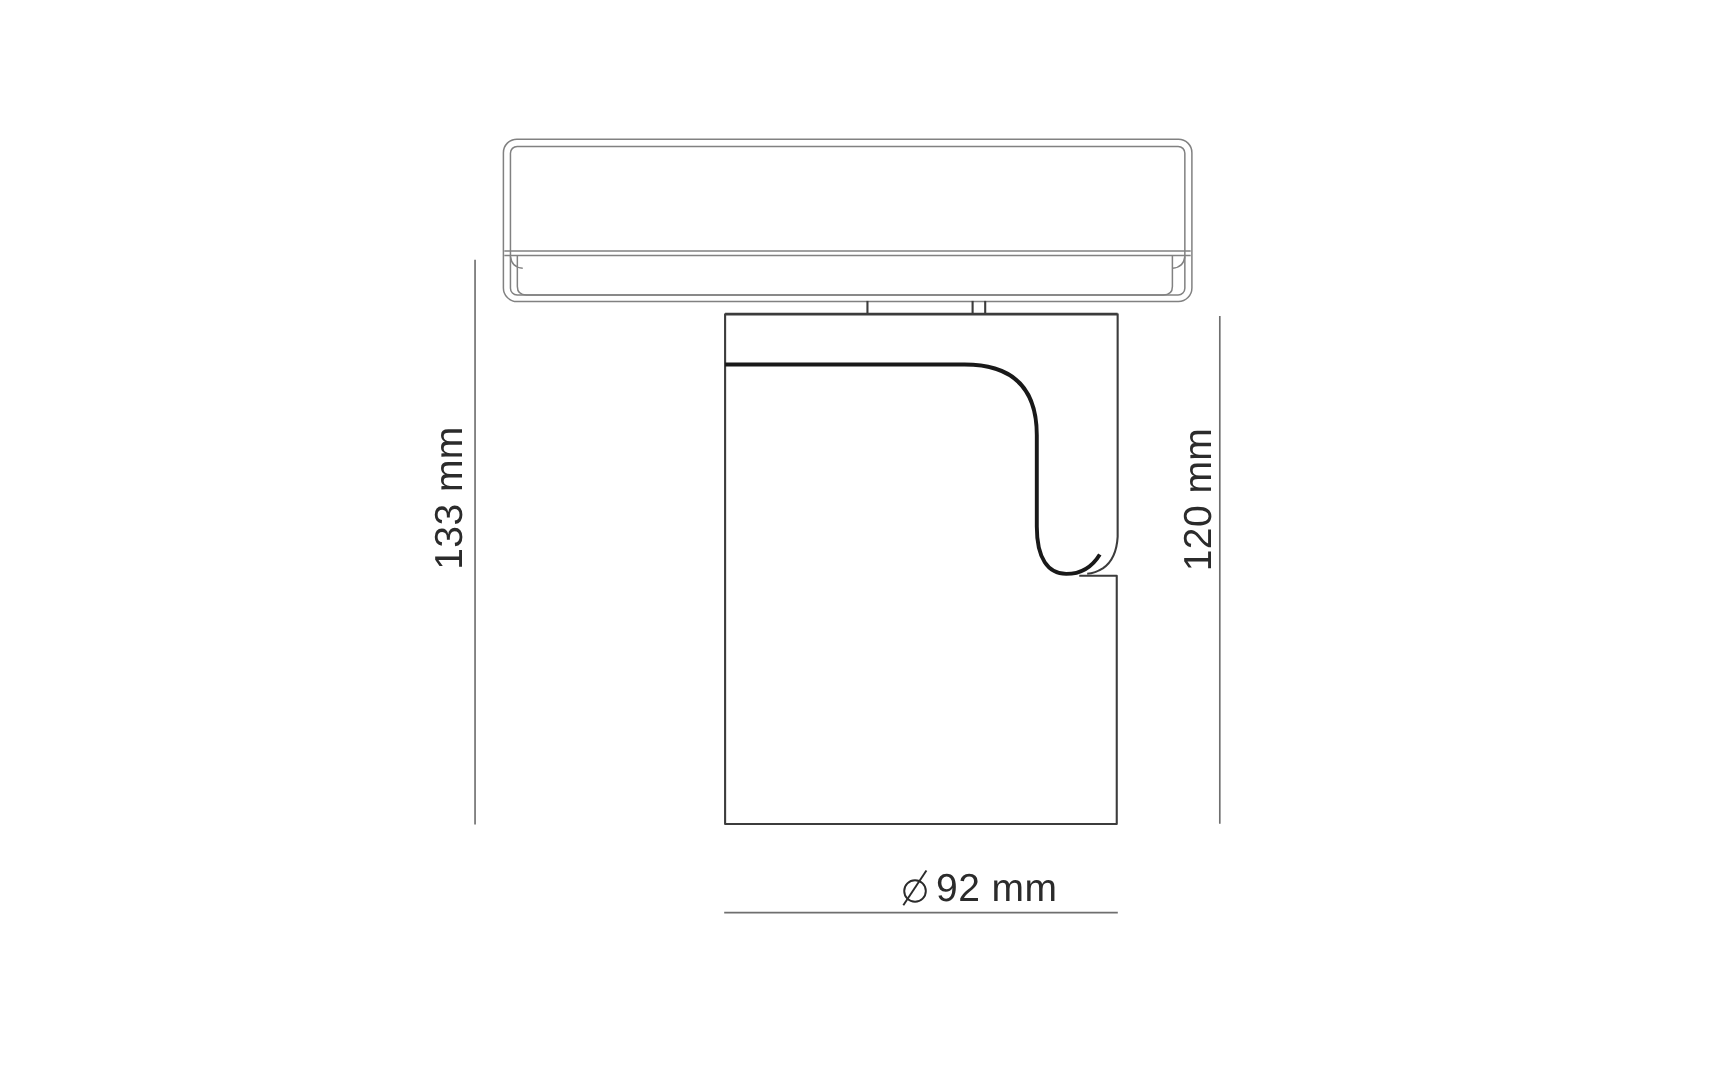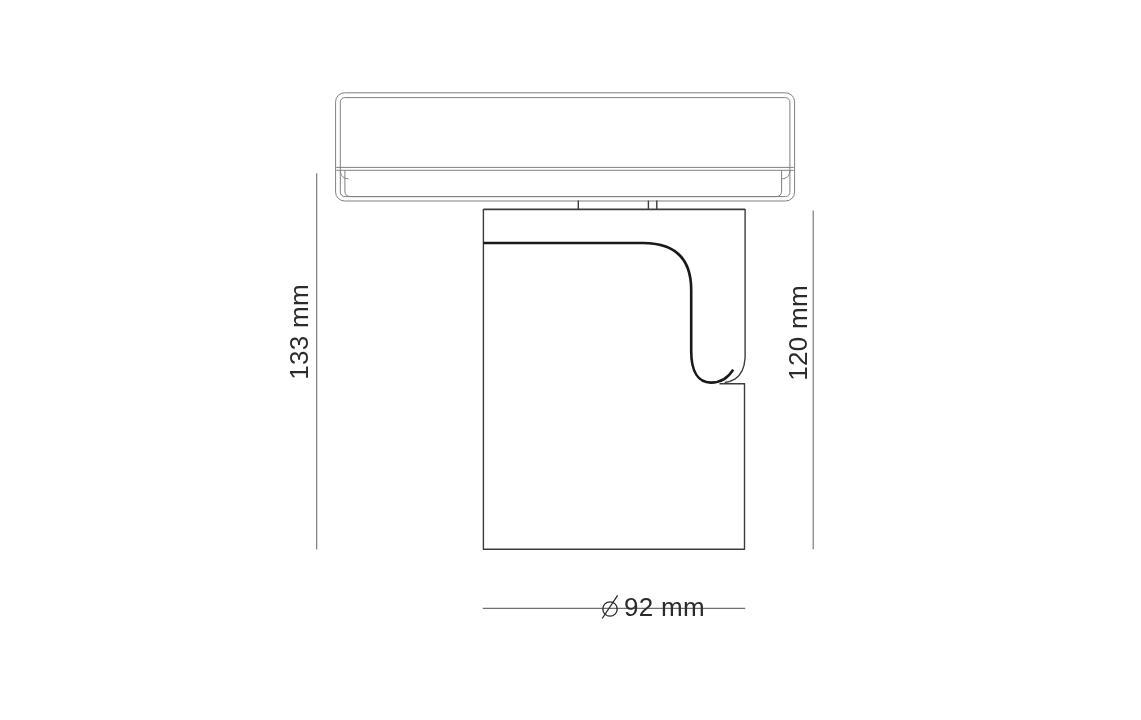--- a/index.html
+++ b/index.html
@@ -103,21 +103,21 @@
       <line class="ln-dim" x1="316.7" y1="173.2" x2="316.7" y2="549.6"></line>
       <line class="ln-dim" x1="813.2" y1="210.6" x2="813.2" y2="549.2"></line>
       <line class="ln-dim" x1="482.8" y1="608.4" x2="745.2" y2="608.4"></line>
     </g>
   </svg>
 
   <div class="dim-label vertical" style="left:299px; top:332px;">133 mm</div>
 
   <div class="dim-label vertical" style="left:798px; top:333px;">120 mm</div>
 
-  <div class="dim-label with-icon" style="left:652px; top:606px;">
+  <div class="dim-label with-icon" style="left:652px; top:591px;">
     <svg class="dia-icon" width="23" height="27" viewBox="0 0 23 27">
       <circle cx="11" cy="16.5" r="7.2"></circle>
       <line x1="3.2" y1="26" x2="18.6" y2="2.8"></line>
     </svg>
     <span>92 mm</span>
   </div>
 
 </div>
 
 </body></html>

